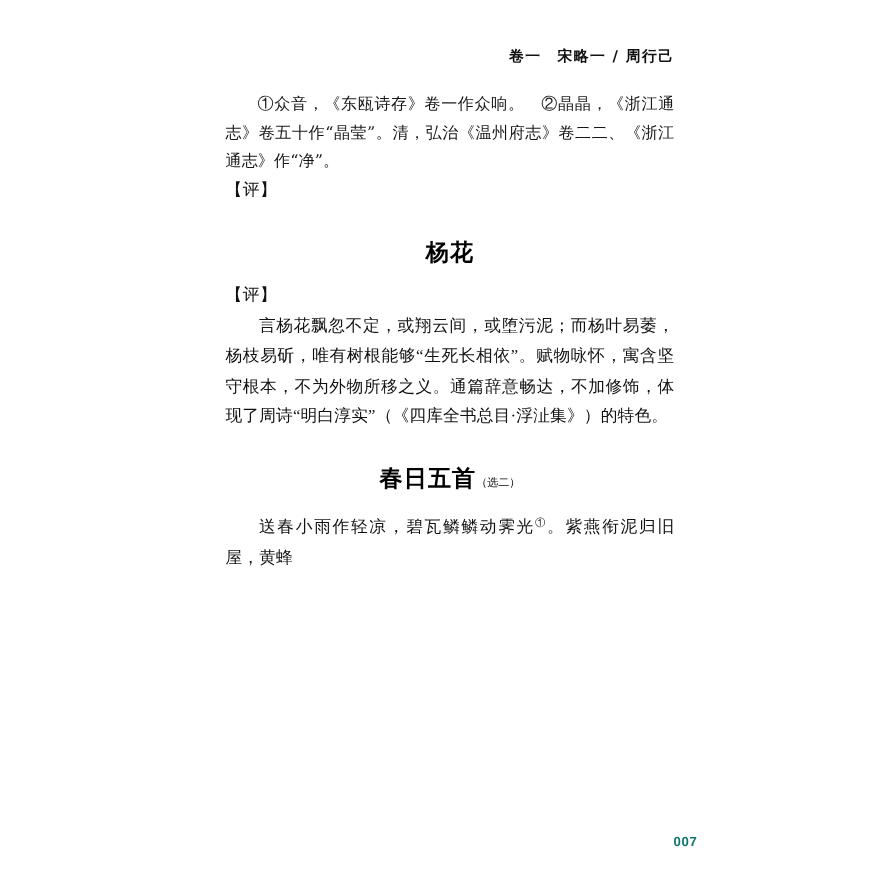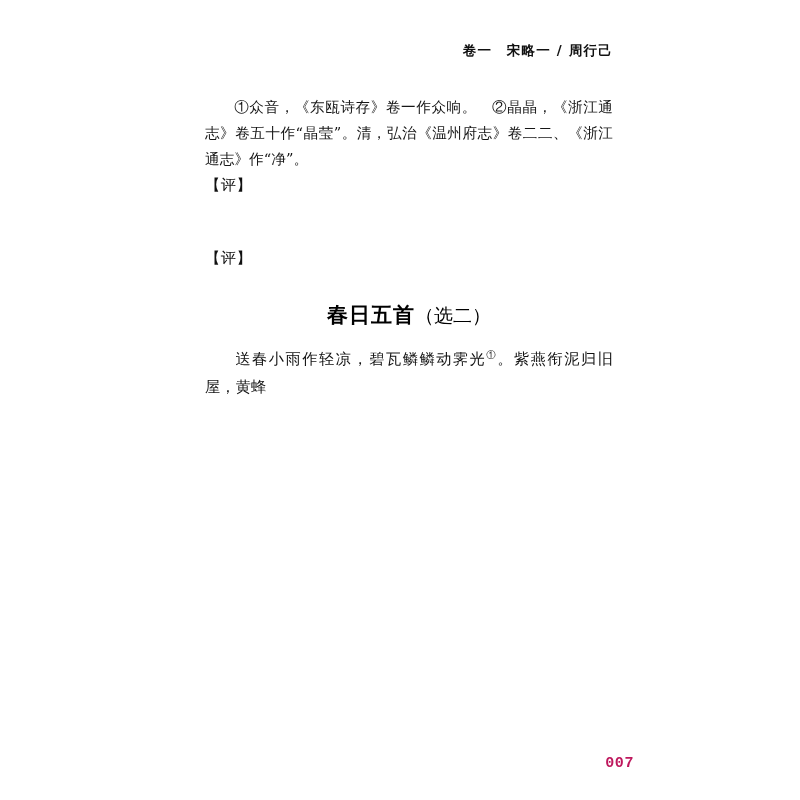--- a/index.html
+++ b/index.html
@@ -67,21 +67,21 @@
     font-size: 15.2px;
     line-height: 27.6px;
     text-align: justify;
     text-justify: inter-ideograph;
     letter-spacing: 0.15px;
     color: #111;
     margin: 0;
   }
   .song.indent { text-indent: 2em; }
 
-  .note-block { margin-top: 14px; }
+  .note-block { margin-top: 2px; }
 
   .bracket-head {
     font-family: "Liberation Serif", "DejaVu Serif", serif;
     font-size: 15.2px;
     line-height: 27.6px;
     letter-spacing: 0.5px;
     color: #111;
     margin: 0;
   }
 
@@ -91,73 +91,75 @@
     font-family: "Liberation Sans", "DejaVu Sans", sans-serif;
     font-weight: bold;
     font-size: 21px;
     letter-spacing: 1px;
     color: #000;
     line-height: 1.1;
   }
   .poem-title .sub {
     font-family: "Liberation Serif", "DejaVu Serif", serif;
     font-weight: normal;
-    font-size: 19px;
+    font-size: 10px;
     letter-spacing: 0px;
     margin-top: 28px;
   }
 
   .gap-lg { height: 31px; }
   .gap-md { height: 19px; }
   .gap-sm { height: 9px; }
   .gap-xs { height: 5px; }
 
   sup.fn {
     font-size: 0.62em;
     vertical-align: super;
     line-height: 0;
   }
 
   
   .folio {
     position: absolute;
     right: 37px;
     bottom: 28px;
-    font-family: Liberation Mono, monospace;
+    font-family: Liberation Sans, sans-serif;
     font-weight: bold;
-    font-size: 15px;
+    font-size: 12px;
     letter-spacing: 0.6px;
-    color: #be185d;
+    color: #0f766e;
   }
 </style>
 </head>
 <body>
 
 <div class="page">
 
   <div class="running-head">卷一　宋略一 / 周行己</div>
 
   <div class="column">
 
 
     <p class="kai indent note-block">①众音，《东瓯诗存》卷一作众响。　②晶晶，《浙江通志》卷五十作“晶莹”。清，弘治《温州府志》卷二二、《浙江通志》作“净”。</p>
 
     <p class="bracket-head">【评】</p>
 
 
     <div class="gap-lg"></div>
 
+    <div class="poem-title">杨花</div>
 
     <div class="gap-sm"></div>
 
 
     <div class="gap-xs"></div>
 
     <p class="bracket-head">【评】</p>
 
+    <p class="song indent">言杨花飘忽不定，或翔云间，或堕污泥；而杨叶易萎，杨枝易斫，唯有树根能够“生死长相依”。赋物咏怀，寓含坚守根本，不为外物所移之义。通篇辞意畅达，不加修饰，体现了周诗“明白淳实”（《四库全书总目·浮沚集》）的特色。</p>
 
     <div class="gap-lg"></div>
 
     <div class="poem-title">
       <span>春日五首</span><span class="sub">（选二）</span>
     </div>
 
     <div class="gap-md"></div>
 
     <p class="song indent"><span>送春小雨作轻凉，碧瓦鳞鳞动霁光</span><sup class="fn">①</sup><span>。紫燕衔泥归旧屋，黄蜂</span></p>

